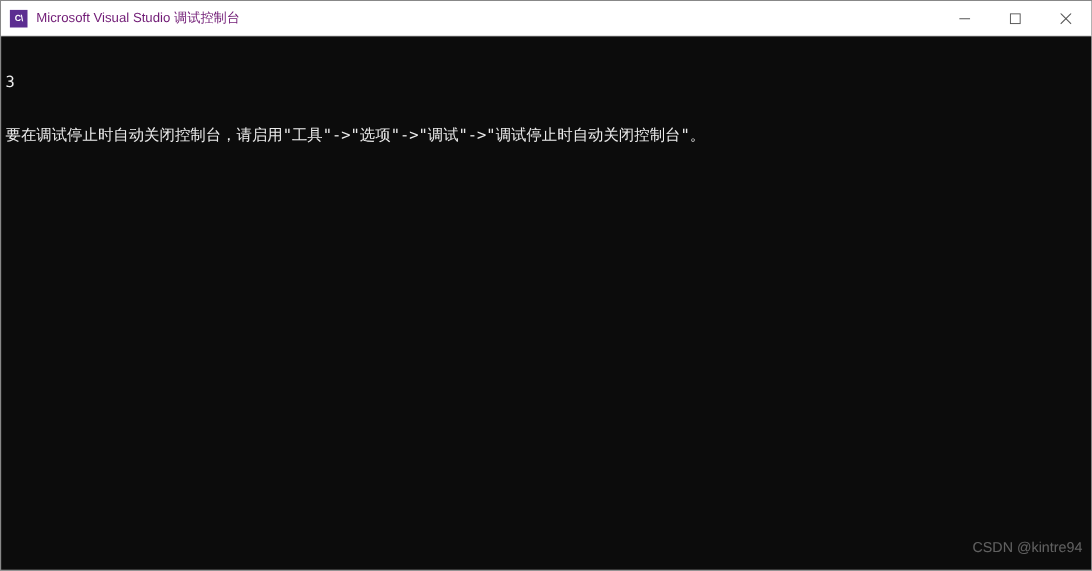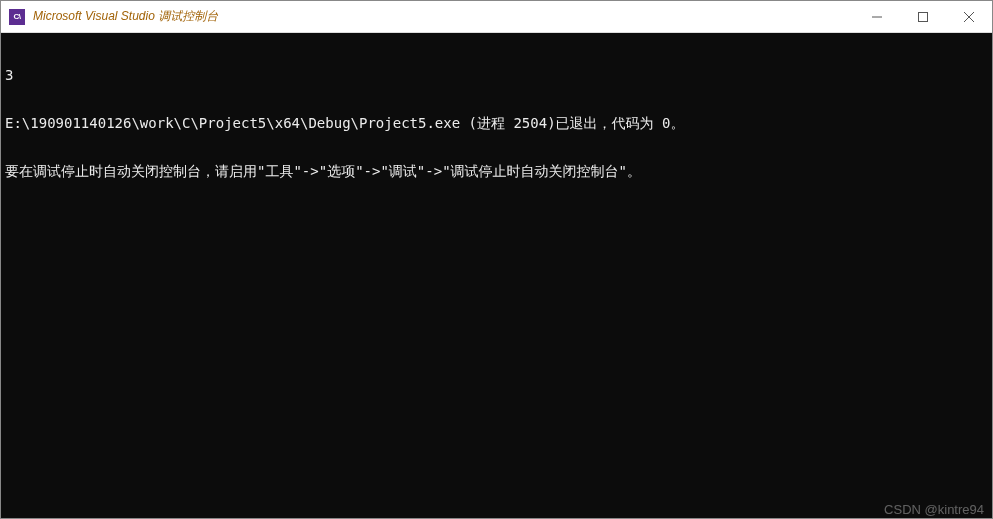--- a/index.html
+++ b/index.html
@@ -39,22 +39,21 @@
     display: flex;
     align-items: center;
     justify-content: center;
     font-size: 8px;
     color: #fff;
     font-weight: bold;
     letter-spacing: -0.5px;
   }
   .titlebar .title {
     flex: 1;
-    color: #a16207;
-    font-style: italic;
+    color: #701a75;
   }
   .window-controls {
     display: flex;
     height: 100%;
   }
   .win-btn {
     width: 46px;
     height: 100%;
     display: flex;
     align-items: center;
@@ -74,21 +73,21 @@
     white-space: pre;
     overflow: hidden;
     position: relative;
   }
   .console-line {
     white-space: pre;
   }
   .watermark {
     position: absolute;
     right: 8px;
-    bottom: 0;
+    bottom: 12px;
     color: rgba(255,255,255,0.35);
     font-family: "Segoe UI", sans-serif;
     font-size: 13px;
     pointer-events: none;
   }
 </style>
 </head>
 <body>
 
 <div class="window">
@@ -109,17 +108,16 @@
       <div class="win-btn">
         <svg width="10" height="10" viewBox="0 0 10 10">
           <line x1="0" y1="0" x2="10" y2="10" stroke-width="1"></line>
           <line x1="10" y1="0" x2="0" y2="10" stroke-width="1"></line>
         </svg>
       </div>
     </div>
   </div>
   <div class="console">
     <div class="console-line">3</div>
-    <div class="console-line">E:\190901140126\work\C\Project5\x64\Debug\Project5.exe (进程 2504)已退出，代码为 0。</div>
     <div class="console-line">要在调试停止时自动关闭控制台，请启用"工具"-&gt;"选项"-&gt;"调试"-&gt;"调试停止时自动关闭控制台"。</div>
     <div class="watermark">CSDN @kintre94</div>
   </div>
 </div>
 
 </body></html>

